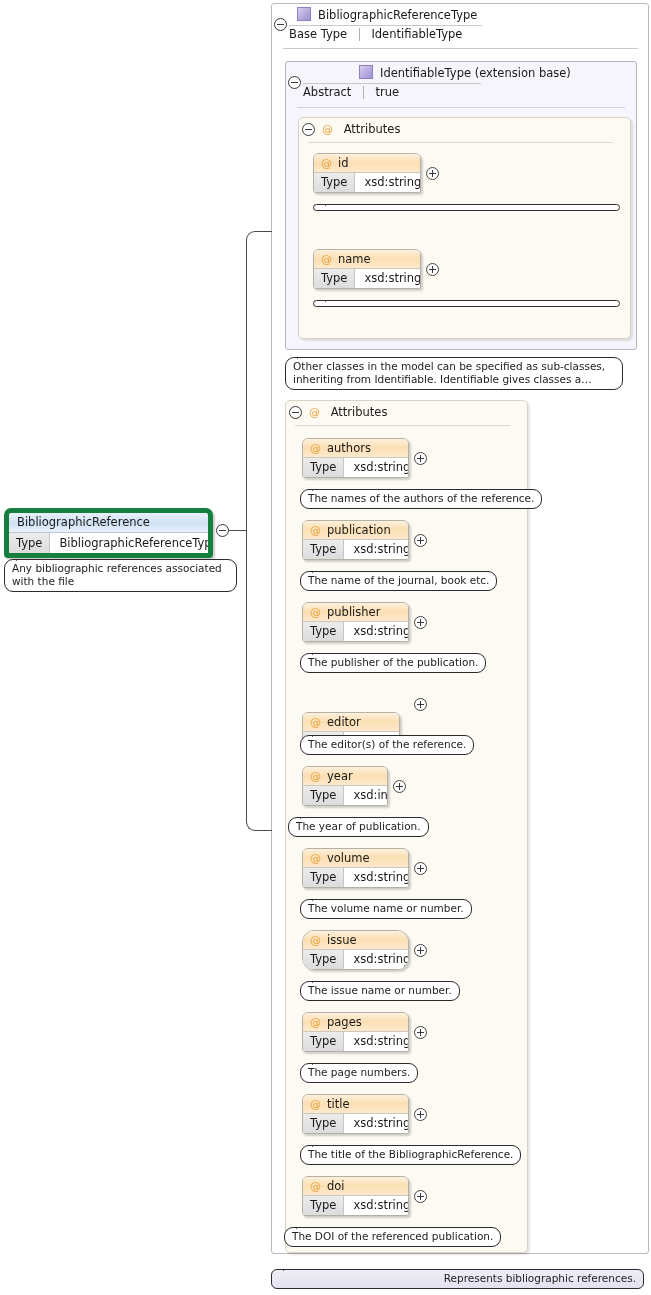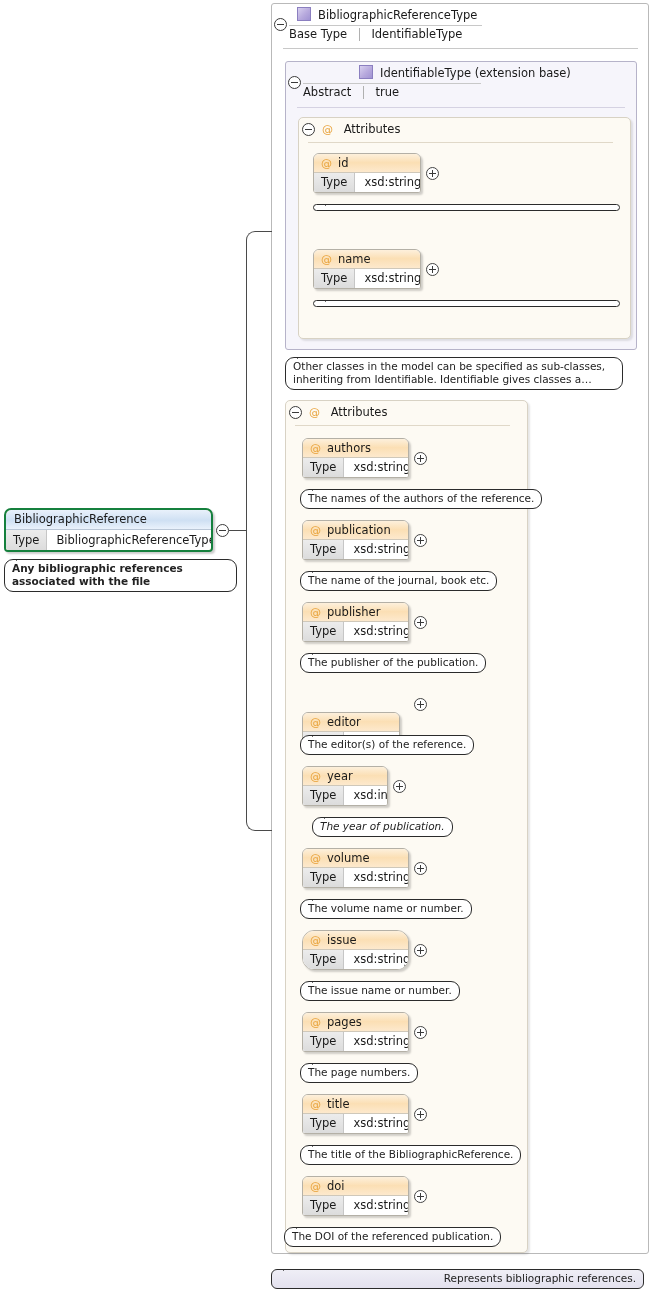--- a/index.html
+++ b/index.html
@@ -83,21 +83,21 @@
     background:#ffffff;font-size:11.5px;
   }
   .attr-type .k{
     background:linear-gradient(to bottom,#ececec,#dcdcdc);
     border-right:1px solid #c6c6c6;padding:0 7px;display:flex;align-items:center;
   }
   .attr-type .v{padding:0 9px;display:flex;align-items:center;background:#fff;}
 
   
   .elem-box{
-    border:2px solid #15803d;border-radius:7px 7px 4px 4px;
+    border:5px solid #15803d;border-radius:7px 7px 4px 4px;
     background:#4d7c0f;overflow:hidden;
     box-shadow:2px 2px 2px rgba(0,0,0,0.20);
   }
   .elem-name{
     height:19px;line-height:19px;padding:0 8px;white-space:nowrap;
     background:linear-gradient(to bottom,#e9f1fb 0%,#cfe0f3 55%,#eaf2fc 100%);
     border-bottom:1px solid #b9c6d6;font-size:11.5px;
   }
   .elem-type{
     height:20px;line-height:20px;display:flex;align-items:stretch;font-size:11.5px;background:#fff;
@@ -257,21 +257,21 @@
     <div class="abs circle plus" style="left: 414px; top: 698px;"></div>
     <div class="abs bubble" style="left: 300px; top: 735px; display: inline-block; white-space: nowrap;"><span class="tail"></span><span>The editor(s) of the reference.</span></div>
     <div class="abs attr-box" style="left: 302px; top: 766px; width: 86px;">
       <div class="attr-name"><span class="at">@</span><span>year</span></div>
       <div class="attr-type">
         <span class="k">Type</span>
         <span class="v">xsd:int</span>
       </div>
     </div>
     <div class="abs circle plus" style="left: 393px; top: 780px;"></div>
-    <div class="abs bubble" style="left: 312px; top: 817px; display: inline-block; white-space: nowrap; font-style: italic;"><span class="tail"></span><span>The year of publication.</span></div>
+    <div class="abs bubble" style="left: 288px; top: 817px; display: inline-block; white-space: nowrap;"><span class="tail"></span><span>The year of publication.</span></div>
     <div class="abs attr-box" style="left: 302px; top: 848px; width: 107px;">
       <div class="attr-name"><span class="at">@</span><span>volume</span></div>
       <div class="attr-type">
         <span class="k">Type</span>
         <span class="v">xsd:string</span>
       </div>
     </div>
     <div class="abs circle plus" style="left: 414px; top: 862px;"></div>
     <div class="abs bubble" style="left: 300px; top: 899px; display: inline-block; white-space: nowrap;"><span class="tail"></span><span>The volume name or number.</span></div>
     <div class="abs attr-box" style="left: 302px; top: 930px; width: 107px; border-radius: 12px;">
@@ -314,21 +314,21 @@
 
 <div class="abs elem-box" style="left:4px;top:508px;width:209px;">
   <div class="elem-name">
     <span>BibliographicReference</span>
   </div>
   <div class="elem-type">
     <span class="k">Type</span>
     <span class="v">BibliographicReferenceType</span>
   </div>
 </div>
-<div class="abs bubble" style="left:4px;top:559px;width:233px;font-weight:bold;">
+<div class="abs bubble" style="left:4px;top:559px;width:233px;">
   <span class="tail"></span>
   <span>Any bibliographic references associated with the file</span>
 </div>
 
 <div class="abs circle" style="left:216px;top:524px;"></div>
 <div class="abs hline" style="left:229px;top:530px;width:18px;"></div>
 <div class="abs bracket" style="left:246px;top:231px;width:26px;height:600px;"></div>
 
 <div class="abs bubble lav" style="left:271px;top:1269px;width:373px;">
   <span class="tail"></span>

